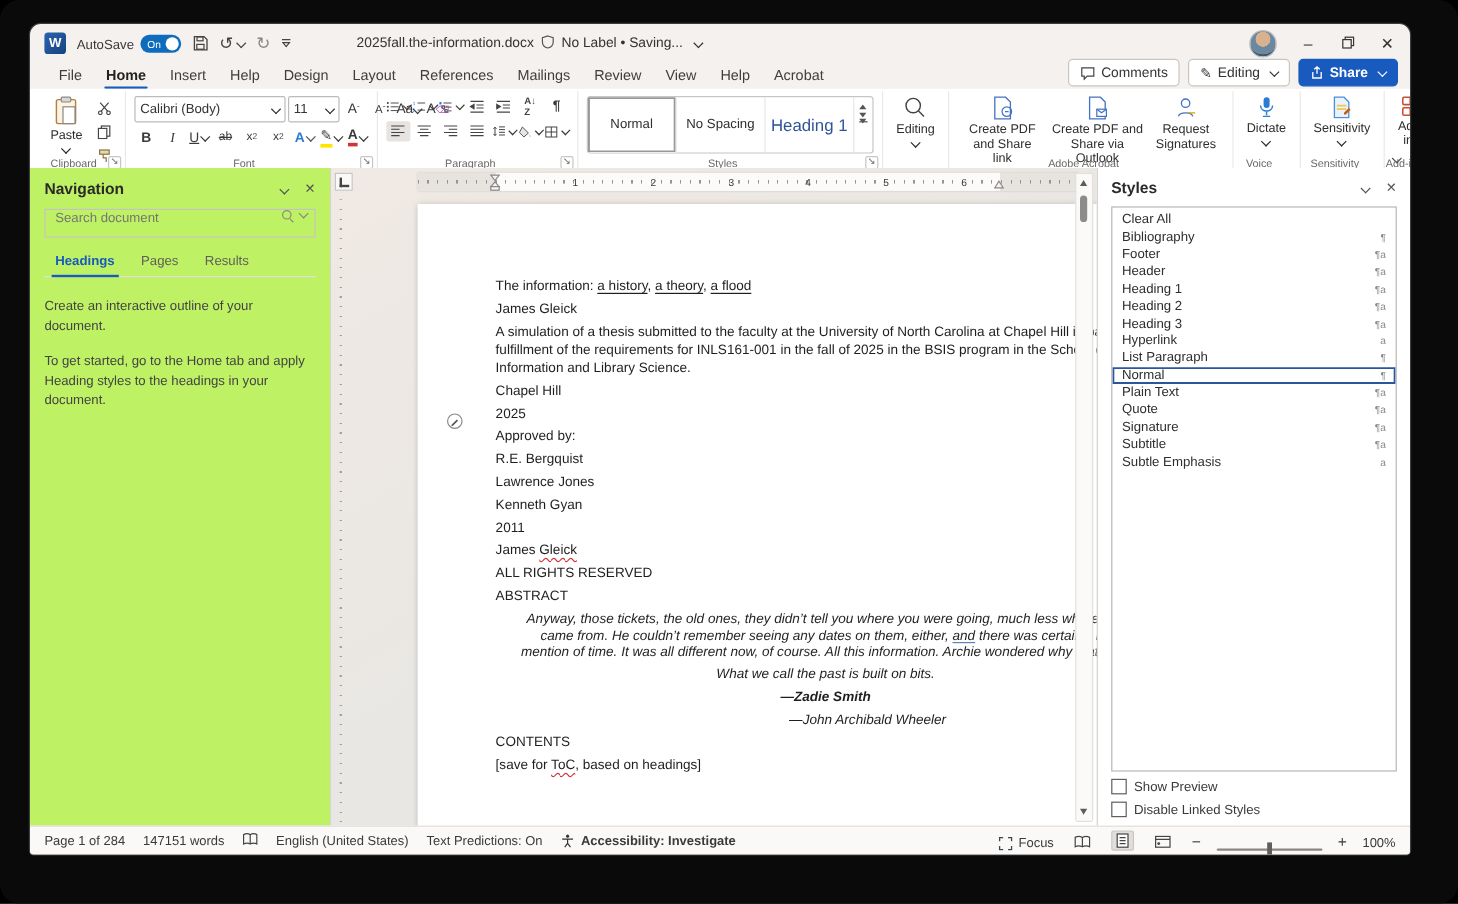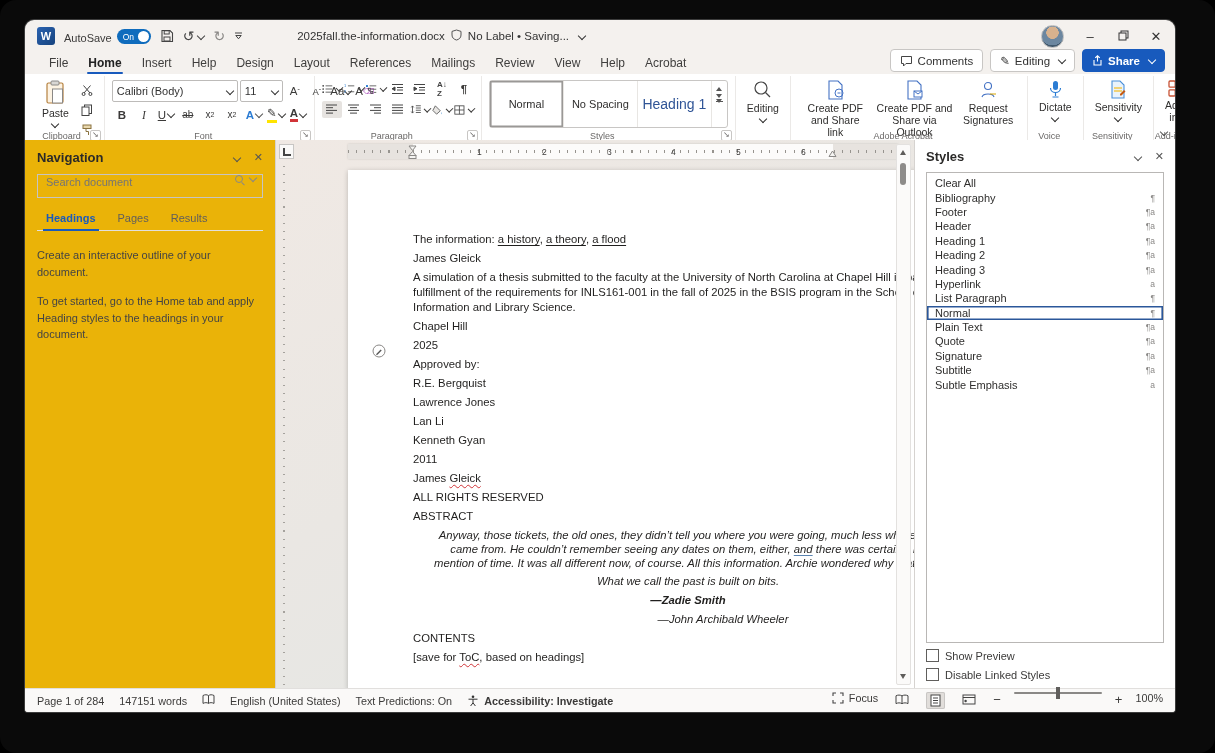--- a/index.html
+++ b/index.html
@@ -56,21 +56,21 @@
   .tri-u{width:0;height:0;border-left:3.5px solid transparent;border-right:3.5px solid transparent;border-bottom:4px solid #555}
   .tri-d{width:0;height:0;border-left:3.5px solid transparent;border-right:3.5px solid transparent;border-top:4px solid #555}
   .gal-more{width:7px;border-top:1.4px solid #555;padding-top:1px}
   .acbtn{width:72px}
   .rcollapse{position:absolute;right:8px;bottom:6px;color:#555}
 
   
   .main{position:absolute;top:120px;left:0;right:0;bottom:23px;display:flex}
 
   
-  .navpane{width:226px;background:#eab308;border-right:1px solid #d6d3d0;padding:10px 12px;font-size:11px;color:#3b3a39}
+  .navpane{width:226px;background:#bef264;border-right:1px solid #d6d3d0;padding:10px 12px;font-size:11px;color:#3b3a39}
   .panehead{display:flex;align-items:center;font-size:13px;font-weight:bold;color:#2b2a29}
   .panehead .hicons{margin-left:auto;display:flex;gap:14px;color:#555;font-size:11px;align-items:center}
   .navsearch{margin-top:9px;height:22px;border:1px solid #c6c4c2;display:flex;align-items:flex-start;padding:0 6px;gap:5px;color:#8a8886}
   .navsearch input{border:none;outline:none;flex:1;font-size:11px;background:transparent;color:#333;font-family:"Liberation Sans",sans-serif}
   .navtabs{display:flex;gap:4px;margin-top:10px;border-bottom:1px solid #e1dfdd}
   .navtab{padding:4px 9px 6px;color:#605e5c;position:relative}
   .navtab.active{color:#185abd;font-weight:bold}
   .navtab.active::after{content:'';position:absolute;left:6px;right:6px;bottom:-1px;height:2.4px;background:#185abd}
   .navbody{padding-top:16px;line-height:1.5;color:#444}
   .navbody p{margin:0 0 13px}
@@ -106,21 +106,21 @@
   .sitem.sel{box-shadow:inset 0 0 0 1.6px #2b579a}
   .cbrow{display:flex;align-items:center;gap:6px;margin-top:6px;color:#3b3a39}
   .cb{width:11px;height:11px;border:1px solid #605e5c;background:#fff;flex:0 0 auto}
   .sbtns{display:flex;align-items:center;gap:5px;margin-top:8px}
   .abtn{width:22px;height:20px;border:1px solid #c8c6c4;border-radius:3px;background:#fff;display:flex;align-items:center;justify-content:center;font-size:11px;color:#333;position:relative}
   .abtn sup{font-size:7px;margin-left:1px}
   .optbtn{height:20px;border:1px solid #c8c6c4;border-radius:3px;background:#fff;padding:0 10px;display:flex;align-items:center;font-size:11px;color:#333;margin-left:8px}
 
   
   .statusbar{position:absolute;bottom:0;left:0;right:0;height:23px;background:#faf9f8;border-top:1px solid #e1dfdd;display:flex;align-items:center;padding:0 12px;gap:15px;font-size:10.8px;color:#3b3a39}
-  .sb-right{margin-left:auto;display:flex;align-items:flex-start;gap:13px}
+  .sb-right{margin-left:auto;display:flex;align-items:flex-end;gap:13px}
   .viewbtn{padding:2px 4px;border-radius:2px;display:flex;align-items:center}
   .viewbtn.sel{background:#e1dedb;box-shadow:inset 0 0 0 1px #c8c6c4}
   .ztrack{position:relative;width:88px;height:2px;background:#8a8886;border-radius:1px}
   .zthumb{position:absolute;left:50%;top:-5px;width:4px;height:12px;background:#605e5c;margin-left:-2px}
   .bold{font-weight:bold}
   .icongap{display:flex;align-items:center;gap:5px}
 </style>
 </head>
 <body>
 
@@ -528,21 +528,20 @@
               </svg>
         </span>
         <p><span>The information: </span><span class="dlink">a history</span><span>, </span><span class="dlink">a theory</span><span>, </span><span class="dlink">a flood</span></p>
         <p>James Gleick</p>
         <p>A simulation of a thesis submitted to the faculty at the University of North Carolina at Chapel Hill in partial fulfillment of the requirements for INLS161-001 in the fall of 2025 in the BSIS program in the School of Information and Library Science.</p>
         <p>Chapel Hill</p>
         <p>2025</p>
         <p>Approved by:</p>
         <p>R.E. Bergquist</p>
         <p>Lawrence Jones</p>
-        <p>Lan Li</p>
         <p>Kenneth Gyan</p>
         <p>2011</p>
         <p><span>James </span><span class="sp">Gleick</span></p>
         <p>ALL RIGHTS RESERVED</p>
         <p>ABSTRACT</p>
         <p class="quote"><span>Anyway, those tickets, the old ones, they didn’t tell you where you were going, much less where you came from. He couldn’t remember seeing any dates on them, either, </span><span class="uand">and</span><span> there was certainly no mention of time. It was all different now, of course. All this information. Archie wondered why that was.</span></p>
         <p class="attr">What we call the past is built on bits.</p>
         <p class="attr b">—Zadie Smith</p>
         <p class="attr" style="padding-left:70px">—John Archibald Wheeler</p>
         <p>CONTENTS</p>

